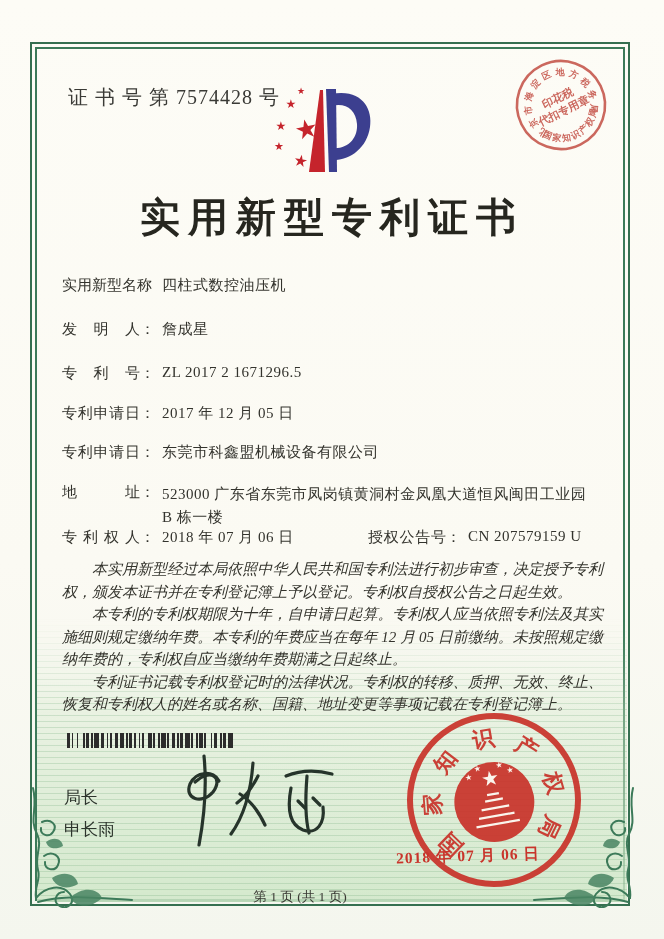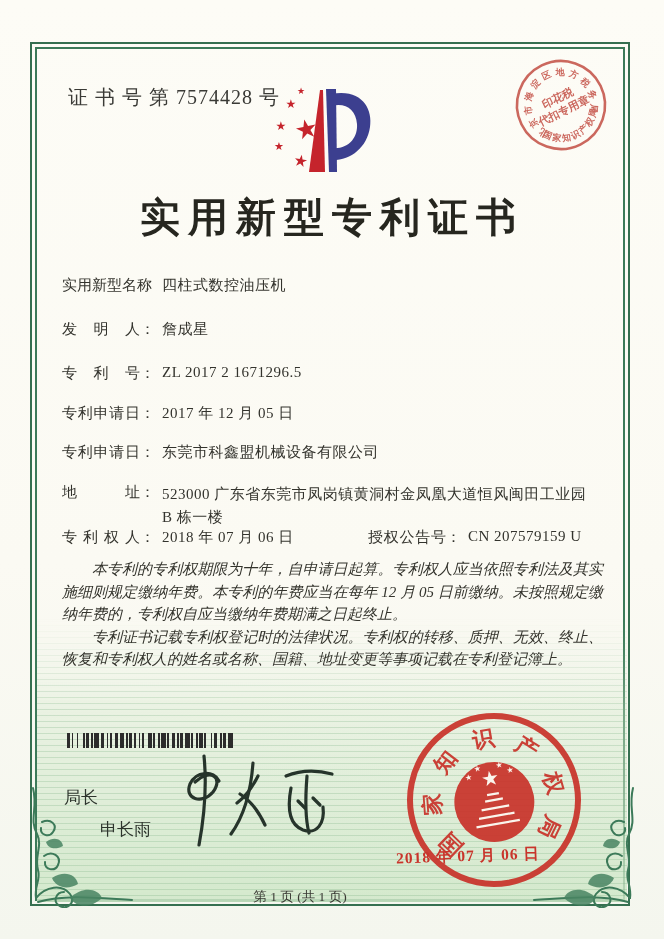--- a/index.html
+++ b/index.html
@@ -36,21 +36,21 @@
   .field-value { margin-left:7px; letter-spacing:0.5px; }
   .addr-value { width:436px; line-height:23px;font-family:Liberation Serif, serif; }
   .grant-no { left:368px; }
   .paras { position:absolute; left:62px; top:558px; width:541px; font-size:15px; line-height:22.5px;
     font-style:italic; color:#33332c; text-align:justify; }
   .paras p { text-indent:2em; }
   .barcode { position:absolute; left:67px; top:733px; width:178px; height:15px; overflow:hidden; white-space:nowrap; font-size:0; }
   .barcode i { display:inline-block; height:100%; background:#2c2c2c; }
   .barcode i.g { background:transparent; }
   .officer-title { position:absolute; left:64px; top:786px; font-size:17px; font-family:"Liberation Sans",sans-serif; color:#2d352d; }
-  .officer-name  { position:absolute; left:64px; top:818px; font-size:17px; font-family:"Liberation Sans",sans-serif; color:#2d352d;margin-left:36px; }
+  .officer-name  { position:absolute; left:64px; top:818px; font-size:17px; font-family:"Liberation Sans",sans-serif; color:#2d352d; }
   .signature { position:absolute; left:140px; top:746px; }
   .seal { position:absolute; left:384px; top:690px; transform:rotate(-10deg); opacity:0.93; }
   .seal-date { position:absolute; left:396px; top:846px; font-size:15.5px; color:#c9342b; letter-spacing:1px; transform:rotate(-2deg); font-weight:bold; }
   .tax-stamp { position:absolute; left:501px; top:45px; transform:rotate(-26deg); opacity:0.88; }
   .footer { position:absolute; left:0; top:888px; width:600px; text-align:center; font-size:13.5px; color:#3a3a34; }
   .flourish { position:absolute; }
   .flourish.left  { left:26px;  top:786px; }
   .flourish.right { left:528px; top:786px; transform:scaleX(-1); }
   svg text { font-family:"Liberation Serif", serif; }
 </style>
@@ -147,20 +147,21 @@
       <span class="field-colon">：</span>
     <span class="field-value">2018 年 07 月 06 日</span>
   </div>
   <div class="field-row grant-no" style="top:528px">
     <span class="field-label">授权公告号</span>
       <span class="field-colon">：</span>
     <span class="field-value">CN 207579159 U</span>
   </div>
 
   <div class="paras">
+    <p>本实用新型经过本局依照中华人民共和国专利法进行初步审查，决定授予专利权，颁发本证书并在专利登记簿上予以登记。专利权自授权公告之日起生效。</p>
     <p>本专利的专利权期限为十年，自申请日起算。专利权人应当依照专利法及其实施细则规定缴纳年费。本专利的年费应当在每年 12 月 05 日前缴纳。未按照规定缴纳年费的，专利权自应当缴纳年费期满之日起终止。</p>
     <p>专利证书记载专利权登记时的法律状况。专利权的转移、质押、无效、终止、恢复和专利权人的姓名或名称、国籍、地址变更等事项记载在专利登记簿上。</p>
   </div>
 
   <div class="barcode"><i class="" style="width:3.2px"></i><i class="g" style="width:1.6px"></i><i class="" style="width:1.6px"></i><i class="g" style="width:3.2px"></i><i class="" style="width:1.6px"></i><i class="g" style="width:4.800000000000001px"></i><i class="" style="width:1.6px"></i><i class="g" style="width:1.6px"></i><i class="" style="width:3.2px"></i><i class="g" style="width:1.6px"></i><i class="" style="width:1.6px"></i><i class="g" style="width:1.6px"></i><i class="" style="width:4.800000000000001px"></i><i class="g" style="width:1.6px"></i><i class="" style="width:3.2px"></i><i class="g" style="width:3.2px"></i><i class="" style="width:1.6px"></i><i class="g" style="width:1.6px"></i><i class="" style="width:1.6px"></i><i class="g" style="width:3.2px"></i><i class="" style="width:3.2px"></i><i class="g" style="width:1.6px"></i><i class="" style="width:4.800000000000001px"></i><i class="g" style="width:1.6px"></i><i class="" style="width:1.6px"></i><i class="g" style="width:1.6px"></i><i class="" style="width:3.2px"></i><i class="g" style="width:1.6px"></i><i class="" style="width:1.6px"></i><i class="g" style="width:3.2px"></i><i class="" style="width:1.6px"></i><i class="g" style="width:1.6px"></i><i class="" style="width:1.6px"></i><i class="g" style="width:4.800000000000001px"></i><i class="" style="width:3.2px"></i><i class="g" style="width:1.6px"></i><i class="" style="width:1.6px"></i><i class="g" style="width:3.2px"></i><i class="" style="width:1.6px"></i><i class="g" style="width:1.6px"></i><i class="" style="width:4.800000000000001px"></i><i class="g" style="width:1.6px"></i><i class="" style="width:1.6px"></i><i class="g" style="width:3.2px"></i><i class="" style="width:3.2px"></i><i class="g" style="width:1.6px"></i><i class="" style="width:1.6px"></i><i class="g" style="width:1.6px"></i><i class="" style="width:3.2px"></i><i class="g" style="width:1.6px"></i><i class="" style="width:4.800000000000001px"></i><i class="g" style="width:1.6px"></i><i class="" style="width:1.6px"></i><i class="g" style="width:3.2px"></i><i class="" style="width:1.6px"></i><i class="g" style="width:1.6px"></i><i class="" style="width:3.2px"></i><i class="g" style="width:1.6px"></i><i class="" style="width:1.6px"></i><i class="g" style="width:4.800000000000001px"></i><i class="" style="width:1.6px"></i><i class="g" style="width:1.6px"></i><i class="" style="width:3.2px"></i><i class="g" style="width:3.2px"></i><i class="" style="width:1.6px"></i><i class="g" style="width:1.6px"></i><i class="" style="width:3.2px"></i><i class="g" style="width:1.6px"></i><i class="" style="width:4.800000000000001px"></i><i class="g" style="width:1.6px"></i></div>
 
   <div class="officer-title">局长</div>
   <div class="officer-name">申长雨</div>
 
   <svg class="signature" width="210" height="105" viewBox="0 0 210 105">

